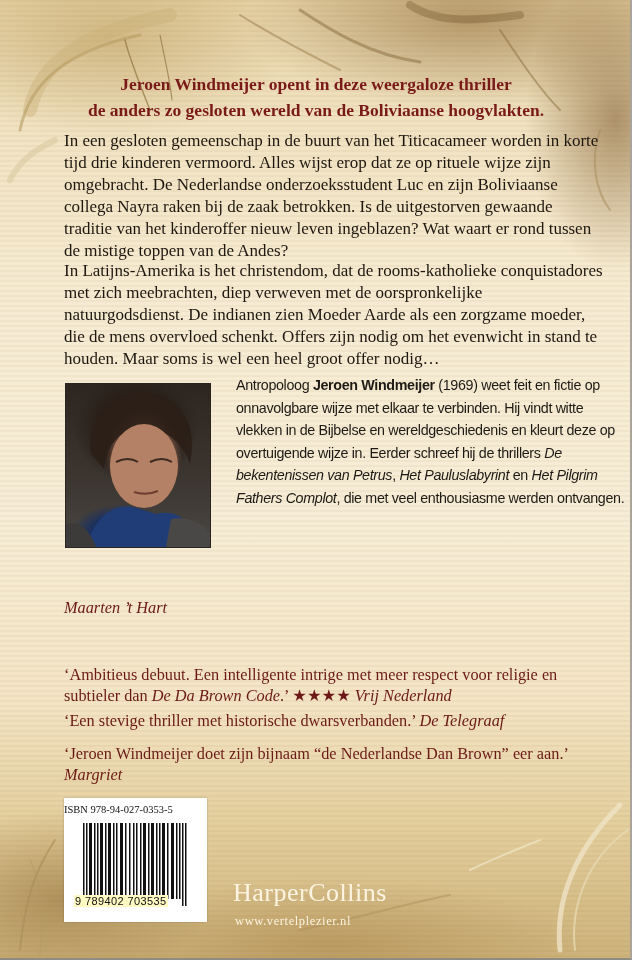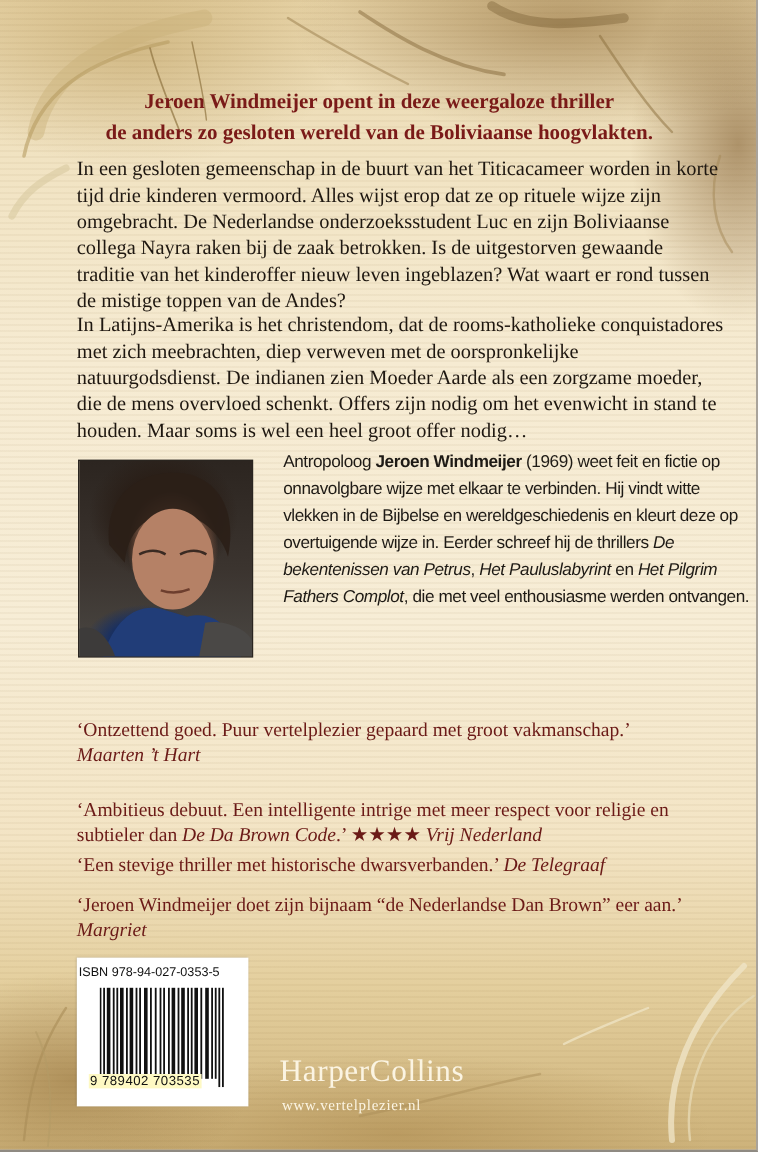--- a/index.html
+++ b/index.html
@@ -68,22 +68,22 @@
   .review i { font-style: italic; }
   #rev1 { top: 597px; }
   #rev2 { top: 664px; }
   #rev3 { top: 710px; }
   #rev4 { top: 743px; }
   .isbn-box {
     position: absolute; left: 64px; top: 798px; width: 143px; height: 124px;
     background: #ffffff; box-shadow: 0 0 2px rgba(0,0,0,0.25);
   }
   .isbn-label {
-    position: absolute; left: 0; width: 119px; top: 6px; text-align: right;
-    font-family: Liberation Sans, sans-serif;
+    position: absolute; left: 0; width: 119px; top: 6px; text-align: left;
+    font-family: Liberation Serif, serif;
     font-size: 10.5px; color: #111;
   }
   .barcode {
     position: absolute; left: 19px; top: 25px; width: 104px; height: 83px;
   }
   .ean {
     position: absolute; left: 10px; top: 97px; width: 130px;
     font-family: "Liberation Sans", "DejaVu Sans", sans-serif;
     font-size: 11px; color: #111; letter-spacing: 0.4px;
     background: transparent;
@@ -145,21 +145,20 @@
       <path d="M100 163 L 105 135 C 120 132, 140 140, 144 150 L 144 163 Z" fill="#4a4846"></path>
     </svg>
   </div>
 
   <div class="bio">
     <span>Antropoloog </span><b>Jeroen Windmeijer</b><span> (1969) weet feit en fictie op onnavolgbare wijze met elkaar te verbinden. Hij vindt witte vlekken in de Bijbelse en wereldgeschiedenis en kleurt deze op overtuigende wijze in. Eerder schreef hij de thrillers </span><i>De bekentenissen van Petrus</i><span>, </span><i>Het Pauluslabyrint</i><span> en </span><i>Het Pilgrim Fathers Complot</i><span>, die met veel enthousiasme werden ontvangen.</span>
   </div>
 
 
   <div class="review" id="rev1">
-    <div>‘Ontzettend goed. Puur vertelplezier gepaard met groot vakmanschap.’</div>
     <i>Maarten ’t Hart</i>
   </div>
 
   <div class="review" id="rev2">
     <span>‘Ambitieus debuut. Een intelligente intrige met meer respect voor religie en subtieler dan </span><i>De Da Brown Code</i><span>.’ </span><span>★★★★</span> <i>Vrij Nederland</i>
   </div>
 
   <div class="review" id="rev3">
     <span>‘Een stevige thriller met historische dwarsverbanden.’ </span><i>De Telegraaf</i>
   </div>

